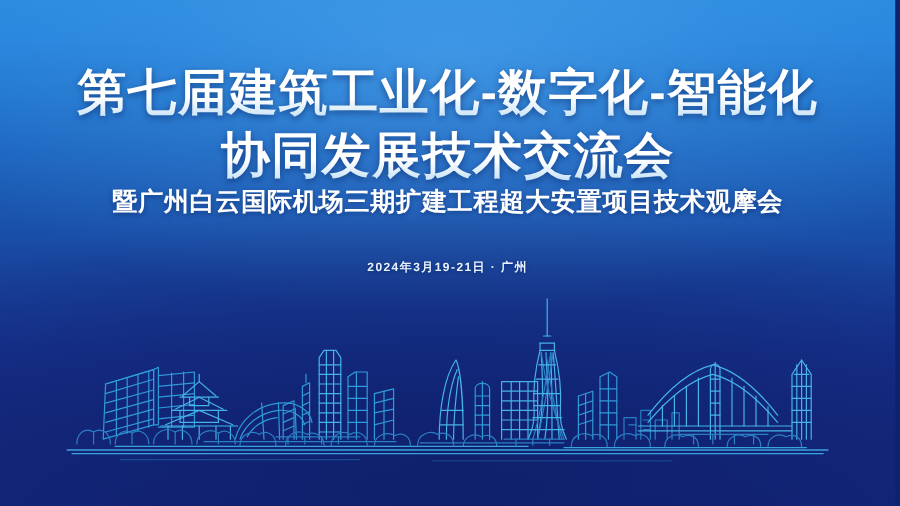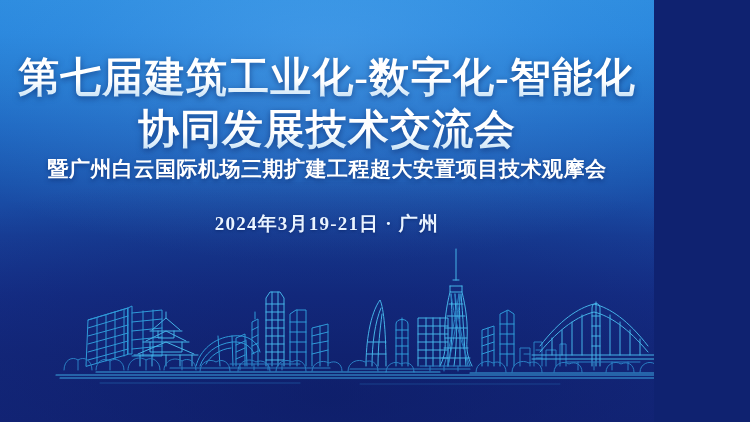--- a/index.html
+++ b/index.html
@@ -2,24 +2,24 @@
 <html><head>
 <meta charset="utf-8">
 <style>
   html, body {
     margin: 0;
     padding: 0;
     background: #0f2270;
   }
   .poster {
     position: relative;
-    width: 654px;
+    width: 746px;
     height: 422px;
     overflow: hidden;
-    font-family: Liberation Serif, serif;
+    font-family: Liberation Sans, sans-serif;
     background: linear-gradient(180deg,
         #2a8ade 0%,
         #2785dc 8%,
         #2278cf 18%,
         #1d66c0 30%,
         #1a55ae 42%,
         #183f98 56%,
         #16308a 70%,
         #152a80 84%,
         #14277c 100%);
@@ -87,21 +87,21 @@
     line-height: 30px;
     font-weight: bold;
     color: #ffffff;
     letter-spacing: 0.5px;
     text-shadow: 0 2px 4px rgba(6,28,90,0.5);
     white-space: nowrap;
   }
 
   .daterow {
     margin-top: 30px;
-    font-size: 19px;
+    font-size: 10px;
     line-height: 20px;
     font-weight: bold;
     color: #eaf4ff;
     letter-spacing: 1.2px;
     text-shadow: 0 1px 3px rgba(6,28,90,0.55);
   }
 
   .skyline-wrap {
     position: absolute;
     left: 0;

